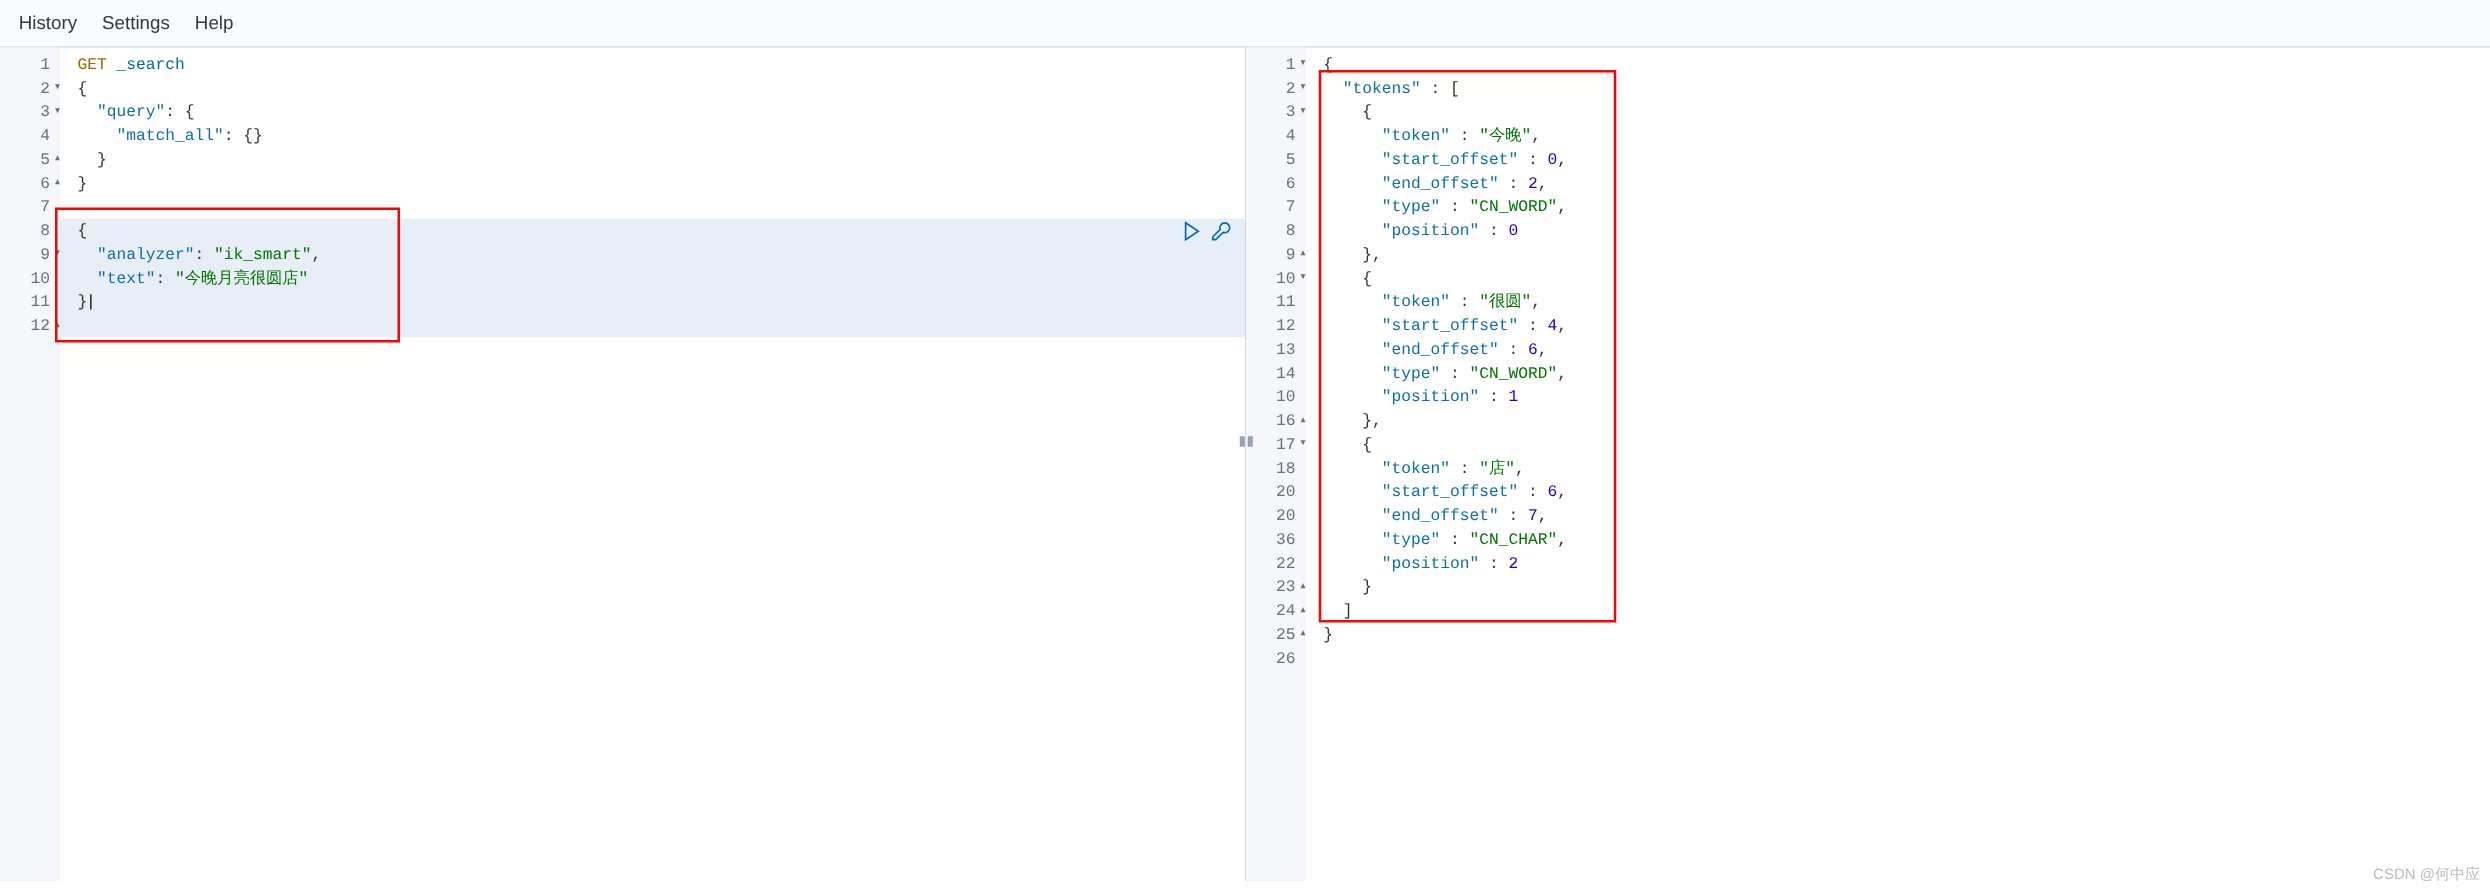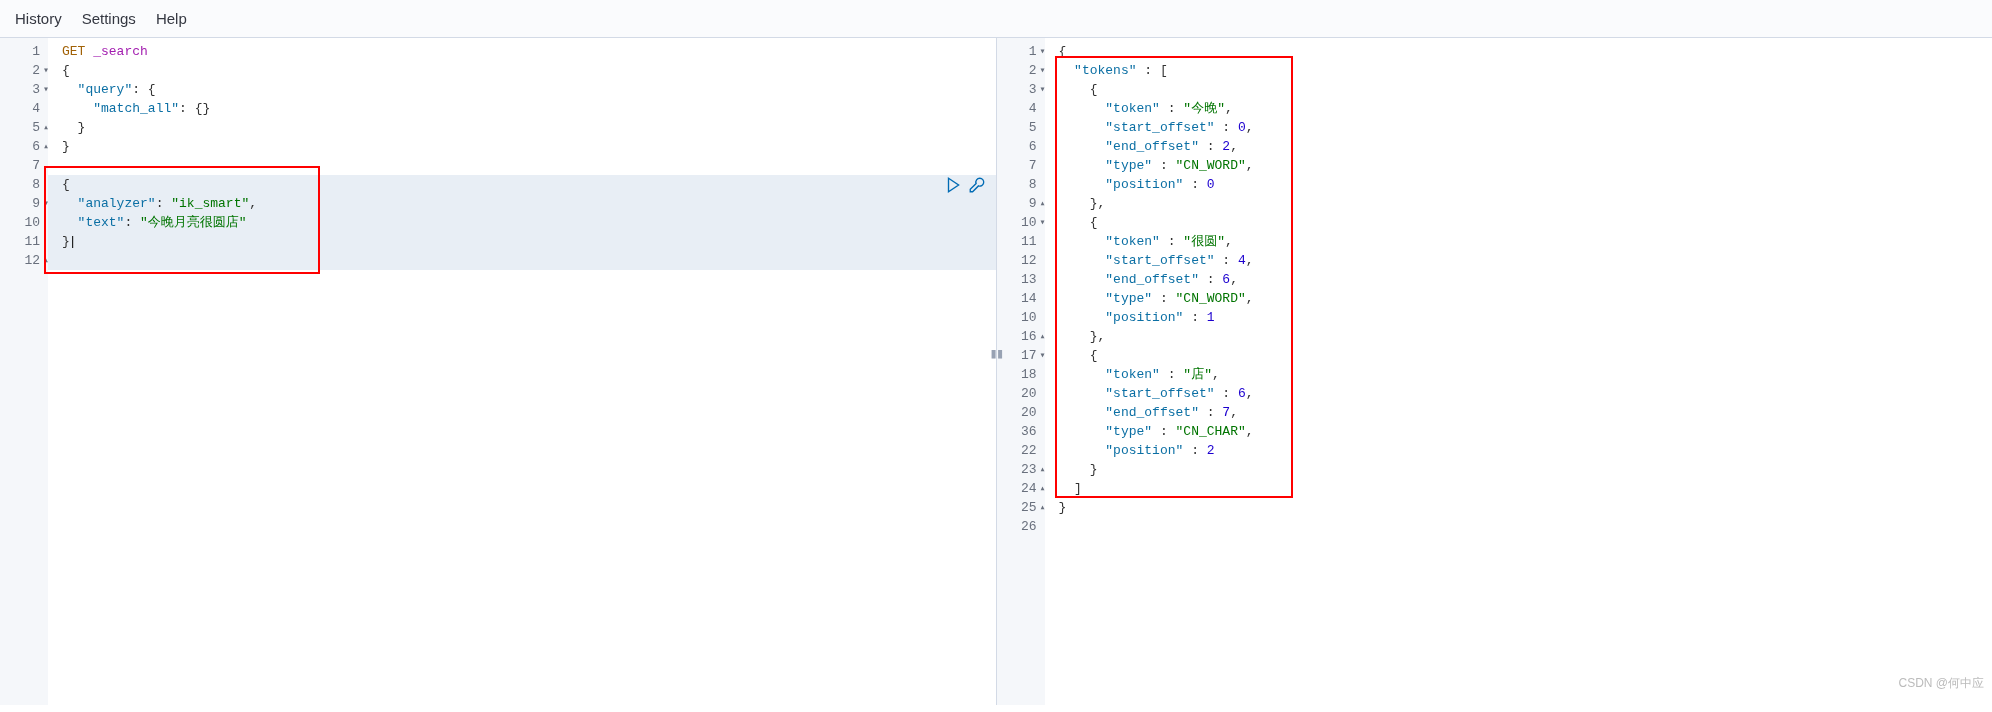--- a/index.html
+++ b/index.html
@@ -79,21 +79,21 @@
       left: 0;
       right: 0;
       background: #e8eef5;
       z-index: 0;
     }
     .code-content {
       position: relative;
       z-index: 1;
     }
     .method { color: #a16207; }
-    .path { color: #a21caf; }
+    .path { color: #0369a1; }
     .brace { color: #333; }
     .key { color: #0b6fa4; }
     .string { color: #007400; }
     .number { color: #1c00cf; }
     .punct { color: #333; }
     .red-box {
       position: absolute;
       border: 2px solid #ff0000;
       z-index: 2;
       pointer-events: none;
@@ -118,21 +118,21 @@
       top: 50%;
       transform: translate(-50%, -50%);
       color: #98a2b3;
       font-size: 14px;
       z-index: 5;
       cursor: col-resize;
       letter-spacing: -2px;
     }
     .watermark {
       position: fixed;
-      bottom: 20px;
+      bottom: 4px;
       right: 8px;
       color: #bbb;
       font-size: 12px;
       font-family: Arial, sans-serif;
     }
     .cursor-mark::after {
       content: "|";
       color: #000;
       margin-left: -1px;
     }

